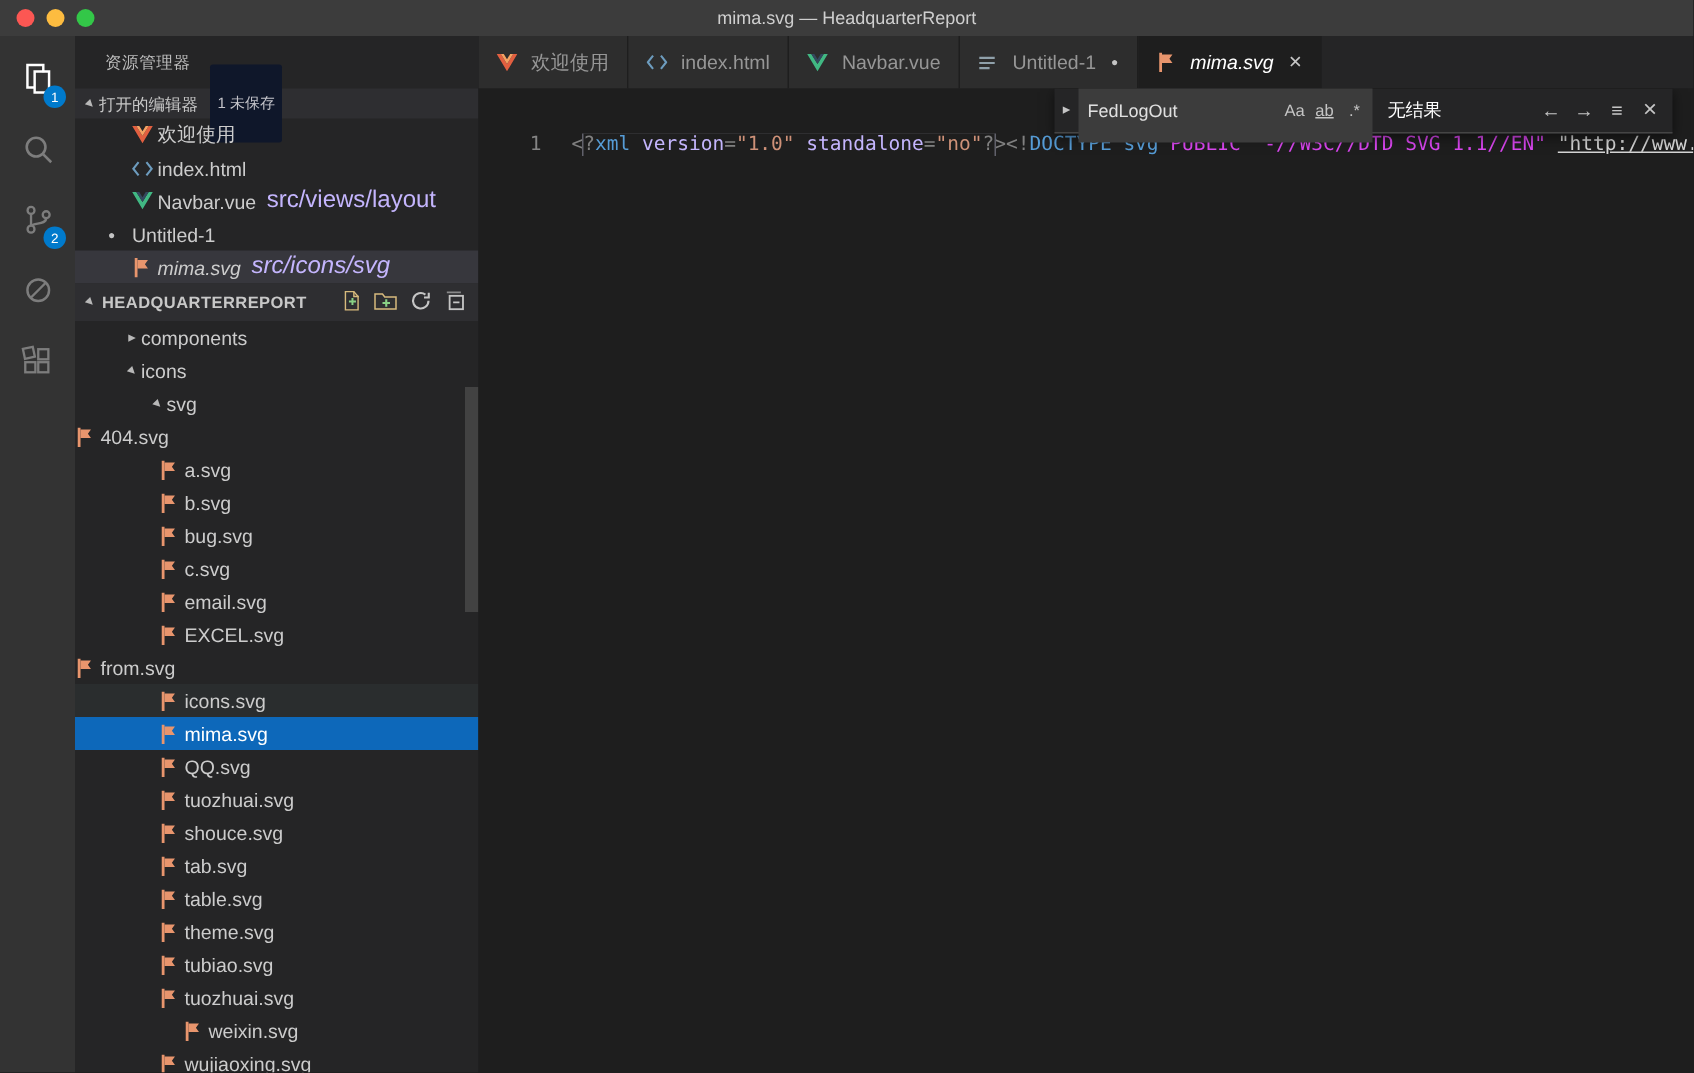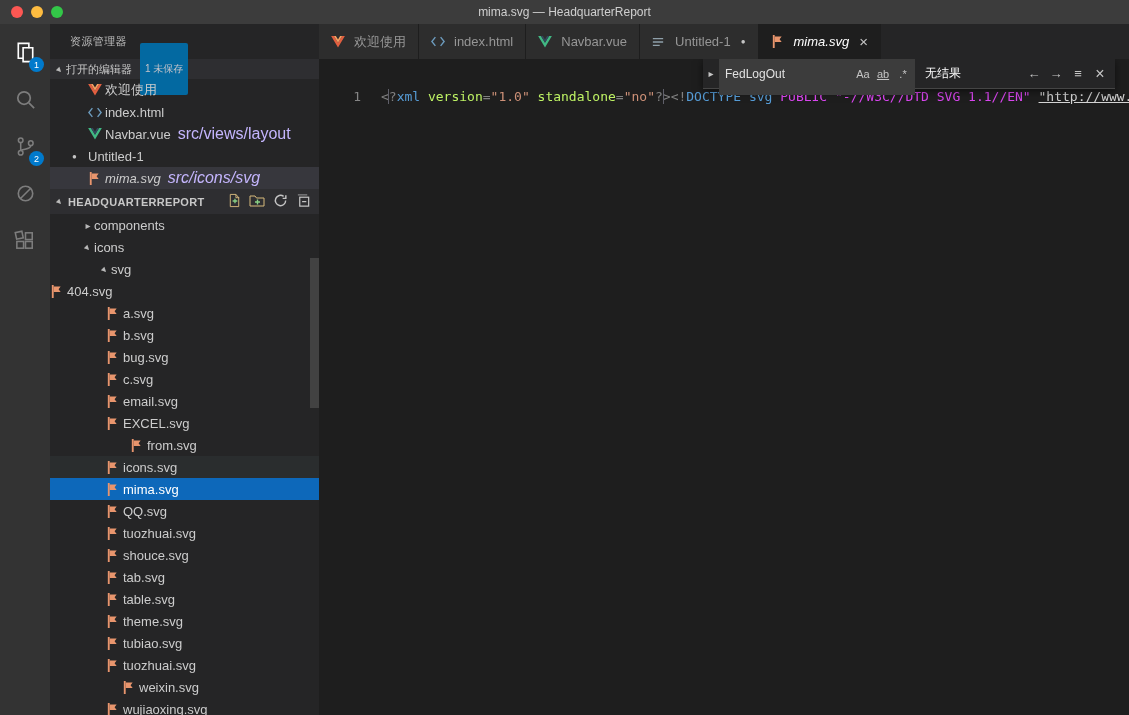--- a/index.html
+++ b/index.html
@@ -11,21 +11,21 @@
 .main{display:flex;height:691px}
 .activitybar{width:50px;background:#333;flex:none;display:flex;flex-direction:column;padding-top:6px}
 .ab-item{height:47px;display:flex;align-items:center;justify-content:center;position:relative;color:#7d7d7d;cursor:pointer}
 .ab-item.active{color:#fff}
 .ab-badge{position:absolute;right:6px;bottom:5px;min-width:15px;height:15px;border-radius:50%;background:#007acc;color:#fff;font-size:9px;display:flex;align-items:center;justify-content:center}
 .sidebar{width:269px;background:#252526;flex:none;position:relative;overflow:hidden}
 .sidebar-title{height:35px;display:flex;align-items:center;padding-left:20px;font-size:11px;color:#bcbcbc;letter-spacing:.4px}
 .section-header{height:20px;background:#2e2e31;display:flex;align-items:center;padding:0 8px 0 4px;font-size:11px;color:#c8c8c8}
 .root-header{height:25px}
 .root-label{font-weight:bold;letter-spacing:.3px;margin-left:2px}
-.oe-badge{margin-left:8px;background:#0369a1;color:#c3c3c9;font-size:10px;padding:19px 5px;border-radius:2px}
+.oe-badge{margin-left:8px;background:#0f172a;color:#c3c3c9;font-size:10px;padding:19px 5px;border-radius:2px}
 .header-actions{margin-left:auto;display:flex;align-items:center;gap:7px}
 .action-btn{width:16px;height:16px;display:flex;align-items:center;justify-content:center;cursor:pointer}
 .twisty{display:inline-block;width:12px;color:#b8b8b8;font-size:10px;text-align:center;flex:none}
 .twisty.expanded{transform:rotate(45deg)}
 .oe-row{height:22px;display:flex;align-items:center;padding-left:22px;cursor:pointer;white-space:nowrap}
 .oe-row.focused{background:#37373d}
 .dirty-slot{width:16px;flex:none;font-size:8px;color:#c4c4c4}
 .file-icon{width:17px;flex:none;display:inline-flex;align-items:center}
 .row-label{color:#ccc}
 .tree-row.selected .row-label{color:#fff}
@@ -48,21 +48,21 @@
 .fw-input{flex:none;width:196px;height:42px;background:#3c3c3c;display:flex;align-items:center;padding:0 2px 0 6px}
 .fw-input input{flex:1;min-width:0;background:transparent;border:none;outline:none;color:#e0e0e0;font-size:12px;font-family:inherit}
 .fw-opt{flex:none;width:20px;text-align:center;font-size:11px;color:#c5c5c5;cursor:pointer}
 .fw-opt.ww{text-decoration:underline}
 .fw-results{color:#ffffff;font-size:12px;margin-left:10px;flex:1}
 .fw-btn{flex:none;width:22px;text-align:center;color:#c5c5c5;font-size:13px;cursor:pointer}
 .fw-close{font-size:16px}
 .code-area{padding-top:30px;font-family:"DejaVu Sans Mono","Liberation Mono",monospace;font-size:13px;display:flex;white-space:pre}
 .line-no{width:62px;flex:none;text-align:right;padding-right:20px;color:#858585}
 .code-line{overflow:hidden;white-space:pre}
-.tok-punct{color:#808080}.tok-tag{color:#569cd6}.tok-attr{color:#bef264}.tok-string{color:#ce9178}.tok-plain{color:#d946ef}.tok-link{color:#d4d4d4;text-decoration:underline}
+.tok-punct{color:#808080}.tok-tag{color:#569cd6}.tok-attr{color:#c4b5fd}.tok-string{color:#ce9178}.tok-plain{color:#d946ef}.tok-link{color:#d4d4d4;text-decoration:underline}
 .code-box{outline:1px solid #60606a}
 </style>
 </head>
 <body>
 
 <div class="titlebar">
   <div class="traffic">
     <span class="light red"></span>
     <span class="light yellow"></span>
     <span class="light green"></span>
@@ -269,21 +269,21 @@
         </div>
         <div class="tree-row" style="padding-left: 56px;">
           <span class="file-icon">
             <svg width="12" height="13" viewBox="0 0 12 14">
               <path fill="#e8956d" d="M1.5 0h2v14h-2z"></path>
               <path fill="#e8956d" d="M3.5 1.5H11L8.8 4.5 11 7.5H3.5z"></path>
             </svg>
           </span>
           <span class="row-label">EXCEL.svg</span>
         </div>
-        <div class="tree-row" style="padding-left: 56px; margin-left: 24px;">
+        <div class="tree-row" style="">
           <span class="file-icon">
             <svg width="12" height="13" viewBox="0 0 12 14">
               <path fill="#e8956d" d="M1.5 0h2v14h-2z"></path>
               <path fill="#e8956d" d="M3.5 1.5H11L8.8 4.5 11 7.5H3.5z"></path>
             </svg>
           </span>
           <span class="row-label">from.svg</span>
         </div>
         <div class="tree-row hovered" style="padding-left: 56px;">
           <span class="file-icon">

